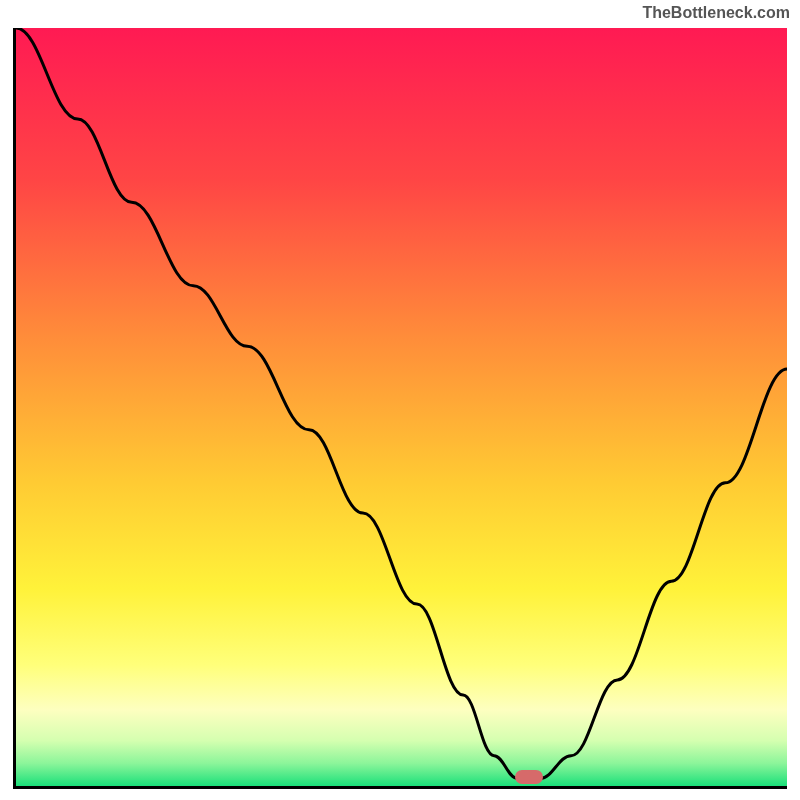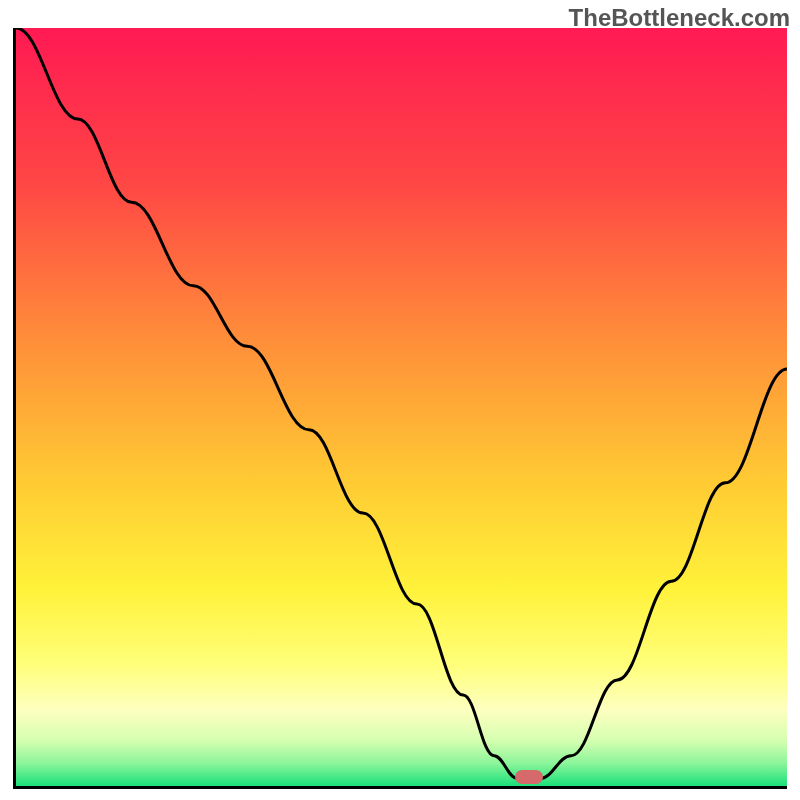--- a/index.html
+++ b/index.html
@@ -14,21 +14,21 @@
     position: relative;
     width: 800px;
     height: 800px;
     background: #ffffff;
   }
   .watermark {
     position: absolute;
     top: 4px;
     right: 10px;
     color: #555555;
-    font-size: 24px;
+    font-size: 16px;
     font-weight: bold;
     z-index: 10;
   }
   .plot-area {
     position: absolute;
     left: 13px;
     top: 28px;
     width: 774px;
     height: 761px;
     border-left: 3px solid #000;

